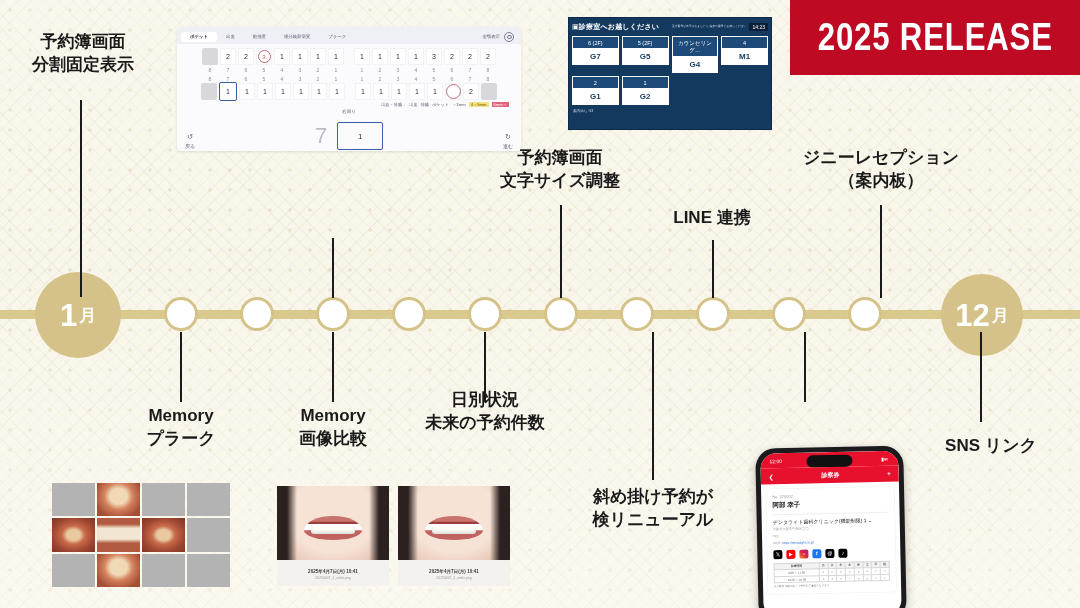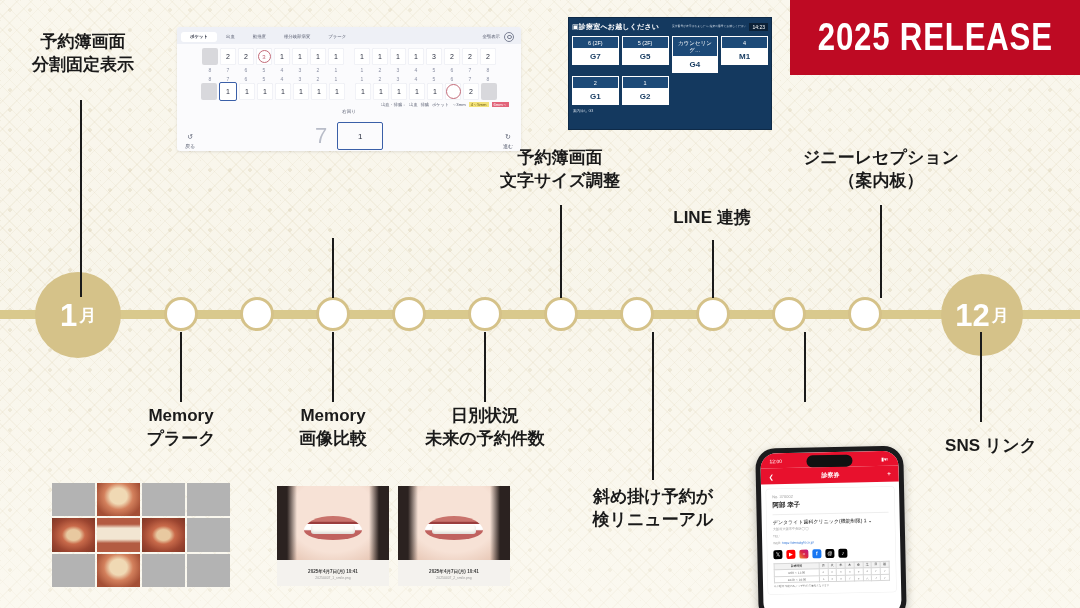--- a/index.html
+++ b/index.html
@@ -454,21 +454,21 @@
   <div class="label c" style="left:106px;top:404px;width:150px">
     <div>Memory</div>
     <div>プラーク</div>
   </div>
 
   <div class="label c" style="left:258px;top:404px;width:150px">
     <div>Memory</div>
     <div>画像比較</div>
   </div>
 
-  <div class="label c" style="left:400px;top:404px;width:170px">
+  <div class="label c" style="left:400px;top:388px;width:170px">
     <div>日別状況</div>
     <div>未来の予約件数</div>
   </div>
 
   <div class="label c" style="left:568px;top:485px;width:170px">
     <div>斜め掛け予約が</div>
     <div>検リニューアル</div>
   </div>
 
 

